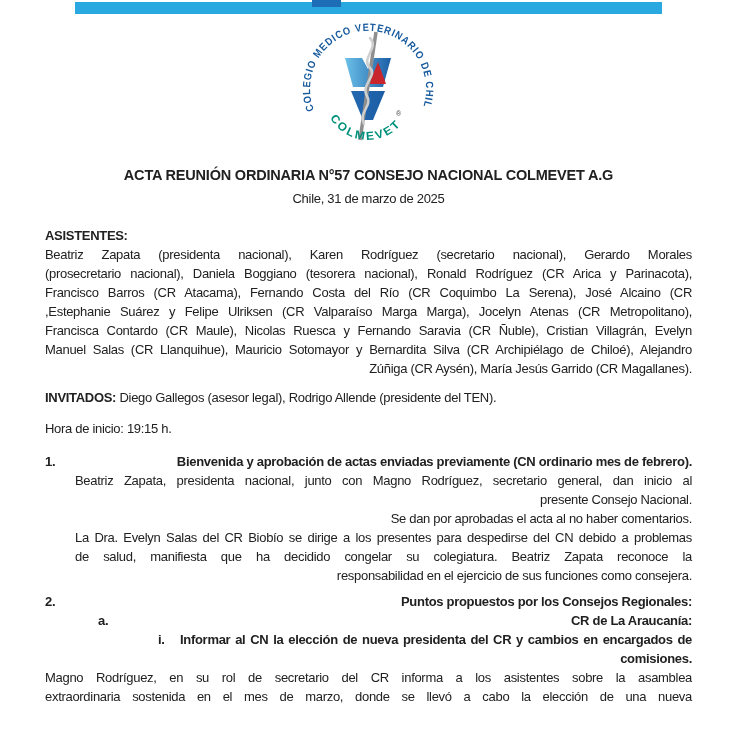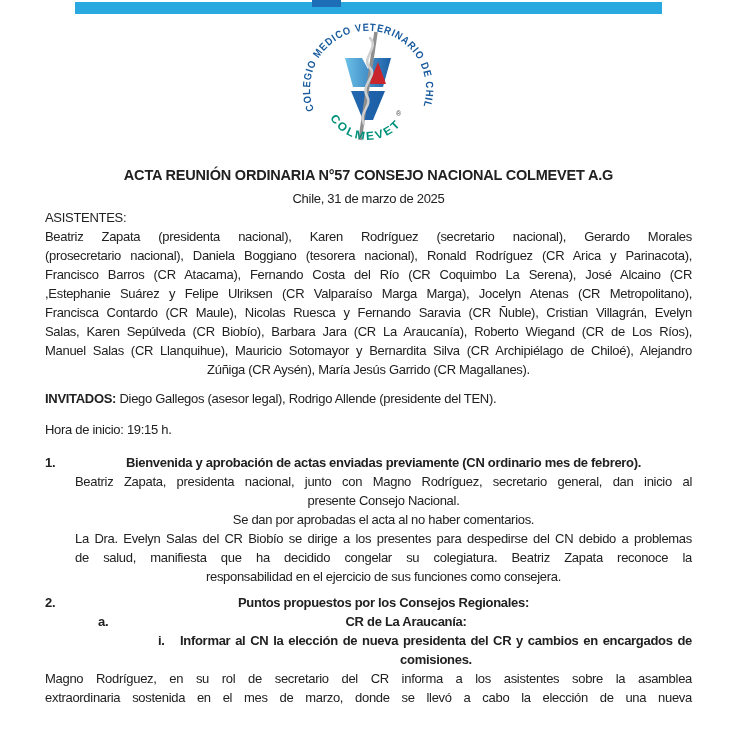--- a/index.html
+++ b/index.html
@@ -7,23 +7,23 @@
     position:relative; width:735px; height:734px; overflow:hidden; background:#ffffff;
     font-family:"Liberation Sans", sans-serif; font-size:13px; line-height:19px;
     color:#212121; letter-spacing:-0.3px;
   }
   .topbar { position:absolute; left:75px; top:2px; width:587px; height:12px; background:#29a9e0; }
   .topbar-accent { position:absolute; left:312px; top:0; width:29px; height:7px; background:#1d6eb7; }
   .logo-wrap { padding-top:14px; height:140px; text-align:center; }
   .content { padding:0 43px 0 45px; }
   .doc-title { margin-top:12px; text-align:center; font-weight:bold; font-size:14.5px; letter-spacing:-0.2px; }
   .dateline { margin-top:4px; text-align:center; }
-  .label-line { font-weight:normal; }
+  .label-line { margin-top:18px; font-weight:bold; }
   .jl { text-align:justify; text-align-last:justify; white-space:nowrap; }
-  .nl { text-align:center; }
+  .nl { text-align:right; }
   .bold { font-weight:bold; }
   .invitados { margin-top:10px; }
   .hora { margin-top:12px; font-weight:normal; }
   .item { display:flex; margin-top:14px; }
   .item.second { margin-top:7px; }
   .num { width:30px; flex:none; font-weight:bold; }
   .icontent { flex:1; min-width:0; }
   .sub { display:flex; margin-left:23px; }
   .snum { width:22px; flex:none; font-weight:bold; }
   .subsub { display:flex; margin-left:38px; }
@@ -76,21 +76,20 @@
     <div class="doc-title">ACTA REUNIÓN ORDINARIA N°57 CONSEJO NACIONAL COLMEVET A.G</div>
     <div class="dateline">Chile, 31 de marzo de 2025</div>
 
     <div class="label-line">ASISTENTES:</div>
     <div>
       <div class="jl">Beatriz Zapata (presidenta nacional), Karen Rodríguez (secretario nacional), Gerardo Morales</div>
       <div class="jl">(prosecretario nacional), Daniela Boggiano (tesorera nacional), Ronald Rodríguez (CR Arica y Parinacota),</div>
       <div class="jl">Francisco Barros (CR Atacama), Fernando Costa del Río (CR Coquimbo La Serena), José Alcaino (CR</div>
       <div class="jl">,Estephanie Suárez y Felipe Ulriksen (CR Valparaíso Marga Marga), Jocelyn Atenas (CR Metropolitano),</div>
       <div class="jl">Francisca Contardo (CR Maule), Nicolas Ruesca y Fernando Saravia (CR Ñuble), Cristian Villagrán, Evelyn</div>
-      <div class="jl">Salas, Karen Sepúlveda (CR Biobío), Barbara Jara (CR La Araucanía), Roberto Wiegand (CR de Los Ríos),</div>
       <div class="jl">Manuel Salas (CR Llanquihue), Mauricio Sotomayor y Bernardita Silva (CR Archipiélago de Chiloé), Alejandro</div>
       <div class="nl">Zúñiga (CR Aysén), María Jesús Garrido (CR Magallanes).</div>
     </div>
 
     <div class="invitados"><span class="bold">INVITADOS:</span> <span>Diego Gallegos (asesor legal), Rodrigo Allende (presidente del TEN).</span></div>
 
     <div class="hora">Hora de inicio: 19:15 h.</div>
 
     <div class="item">
       <div class="num">1.</div>

